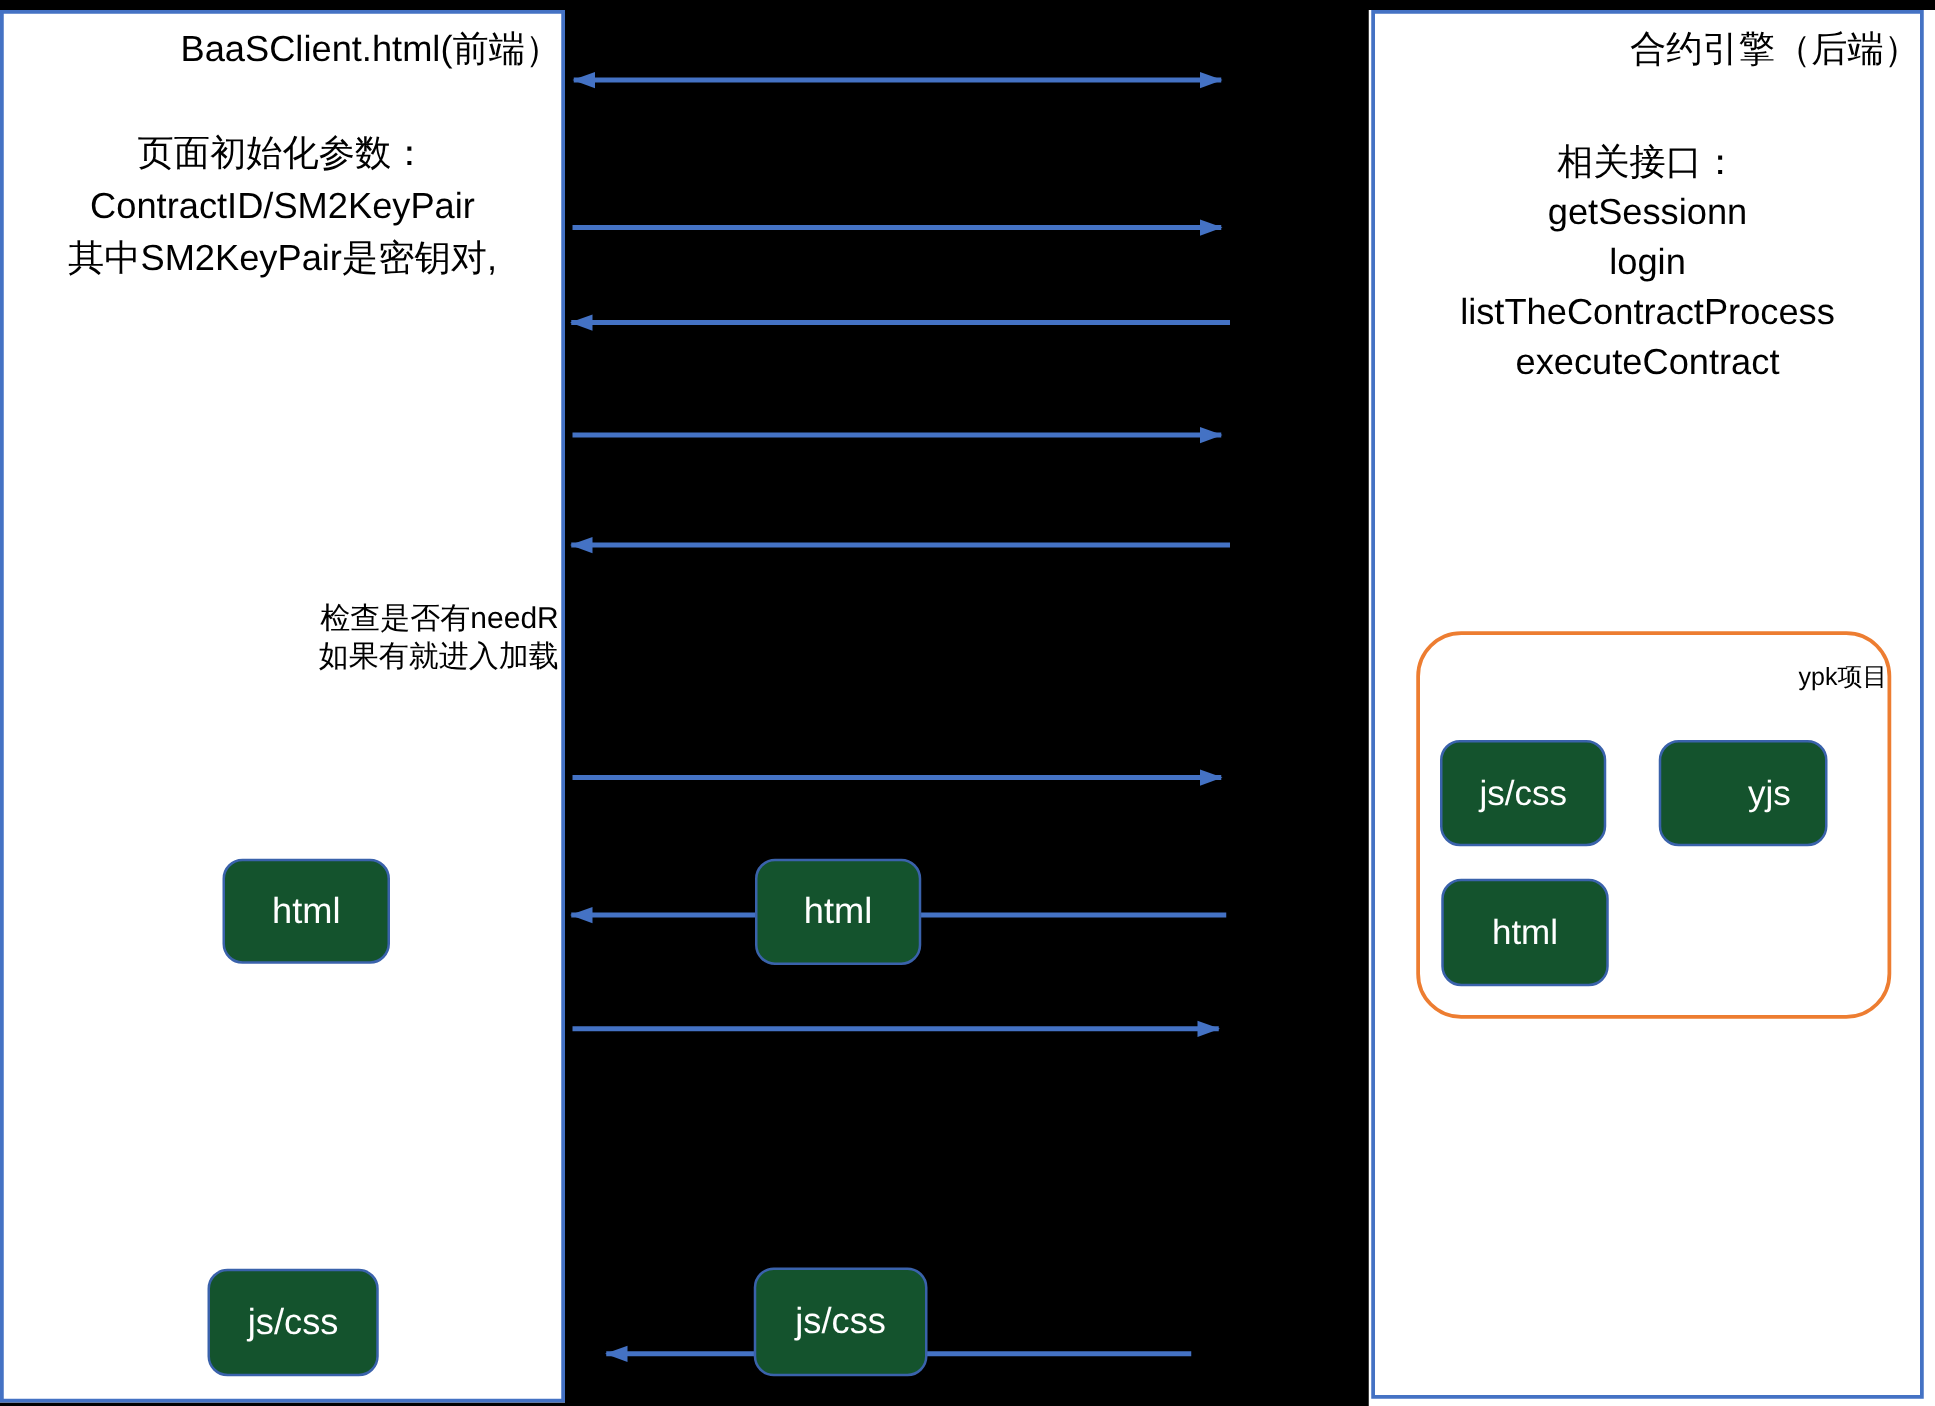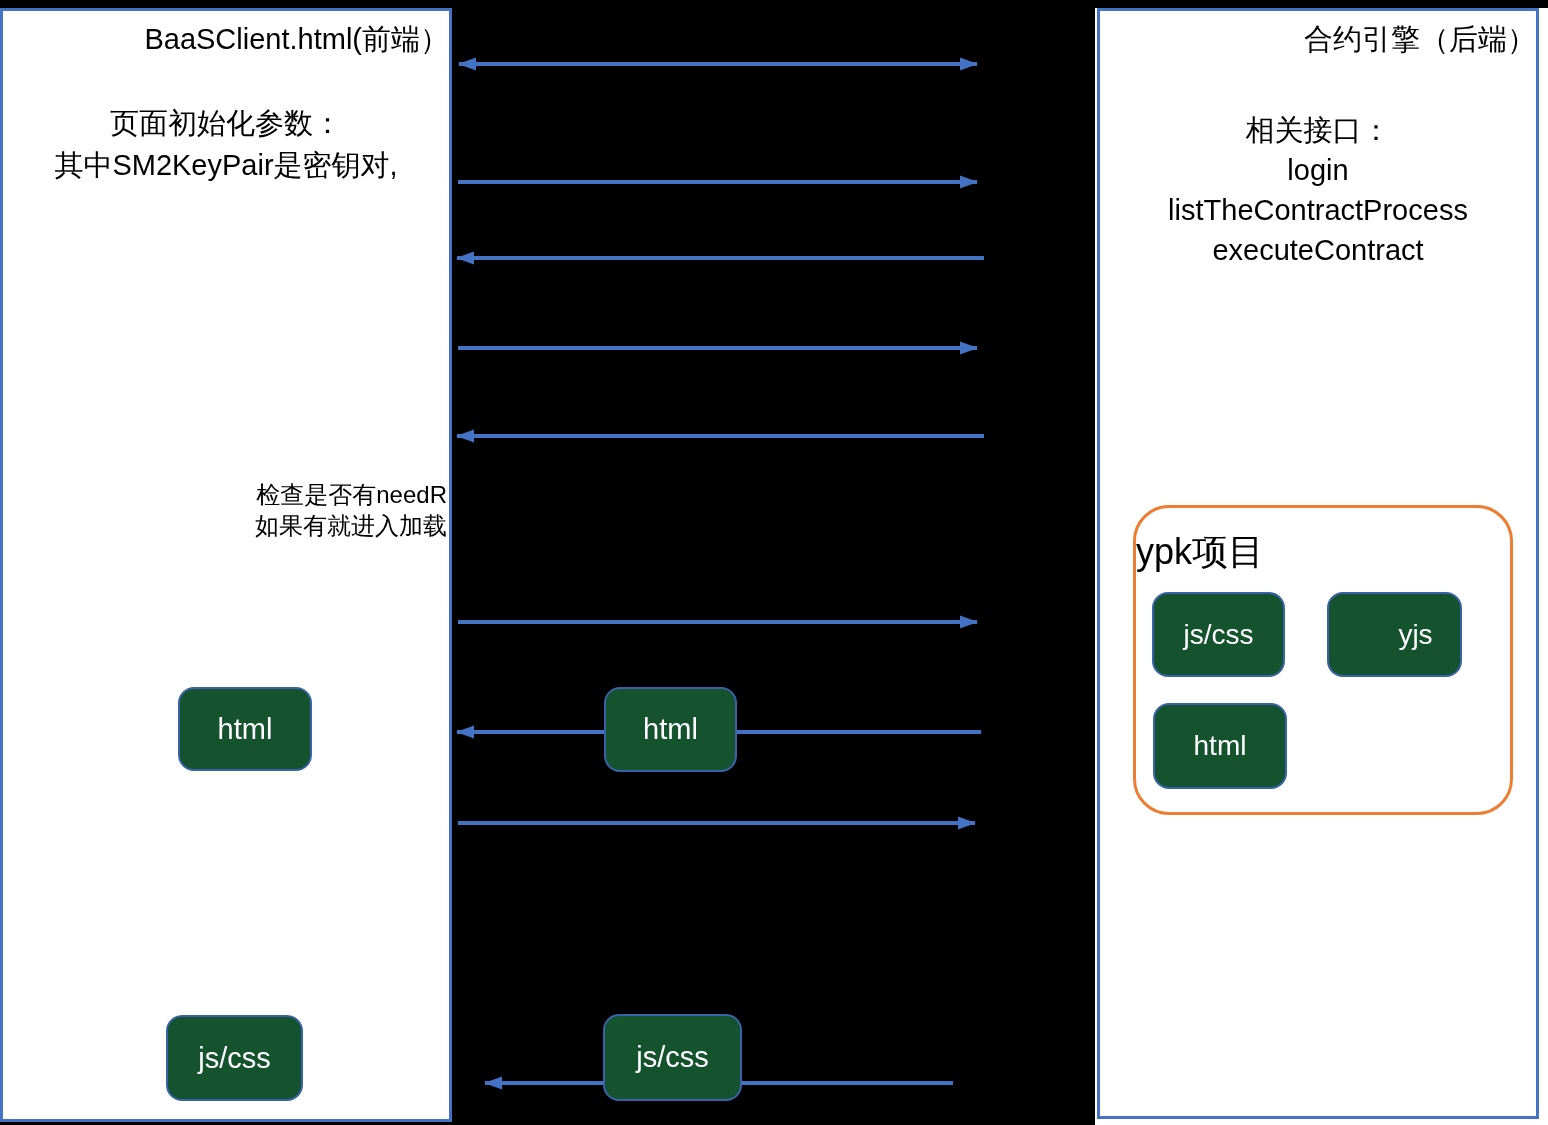--- a/index.html
+++ b/index.html
@@ -60,21 +60,21 @@
   .box-mid-html {left:604px;top:687px;width:133px;height:85px;z-index:6;}
   .box-mid-jscss{left:603px;top:1014px;width:139px;height:87px;z-index:6;}
   
   .ypk{
     position:absolute;left:1133px;top:505px;
     width:374px;height:304px;
     border:3px solid #ED7D31;border-radius:36px;
     background:#fff;z-index:2;
   }
   .ypk-title{
-    margin-top:20px;font-size:36px;text-align:left;
+    margin-top:20px;font-size:20px;text-align:right;
   }
   .box-ypk-jscss{left:16px;top:84px;width:133px;height:85px;font-size:28px;}
   .box-ypk-yjs {left:191px;top:84px;width:135px;height:85px;font-size:28px;padding-left:42px;}
   .box-ypk-html {left:17px;top:195px;width:134px;height:86px;font-size:28px;}
   
   .arrows-svg{
     position:absolute;left:0;top:0;z-index:5;pointer-events:none;
   }
 </style>
 </head>
@@ -97,20 +97,21 @@
     <line x1="458" y1="622" x2="977" y2="622" stroke="#4472C4" stroke-width="4" marker-end="url(#head-r)"></line>
     <line x1="457" y1="732" x2="981" y2="732" stroke="#4472C4" stroke-width="4" marker-start="url(#head-l)"></line>
     <line x1="458" y1="823" x2="975" y2="823" stroke="#4472C4" stroke-width="4" marker-end="url(#head-r)"></line>
     <line x1="485" y1="1083" x2="953" y2="1083" stroke="#4472C4" stroke-width="4" marker-start="url(#head-l)"></line>
   </svg>
 
 <div class="panel-left">
   <div class="panel-title">BaaSClient.html(前端）</div>
   <div class="left-desc">
     <div>页面初始化参数：</div>
+    <div>ContractID/SM2KeyPair</div>
     <div>其中SM2KeyPair是密钥对,</div>
   </div>
   <div class="annotation">
     <div>检查是否有needR</div>
     <div>如果有就进入加载</div>
   </div>
   <div class="bluebox box-left-html">
     <span>html</span>
   </div>
   <div class="bluebox box-left-jscss">
@@ -123,20 +124,21 @@
 </div>
 <div class="bluebox box-mid-jscss">
   <span>js/css</span>
 </div>
 
 <div class="panel-right-wrap">
   <div class="panel-right">
     <div class="panel-title">合约引擎（后端）</div>
     <div class="right-ifaces">
       <div>相关接口：</div>
+      <div>getSessionn</div>
       <div>login</div>
       <div>listTheContractProcess</div>
       <div>executeContract</div>
     </div>
   </div>
 </div>
 
 <div class="ypk">
   <div class="ypk-title">ypk项目</div>
   <div class="bluebox box-ypk-jscss">

